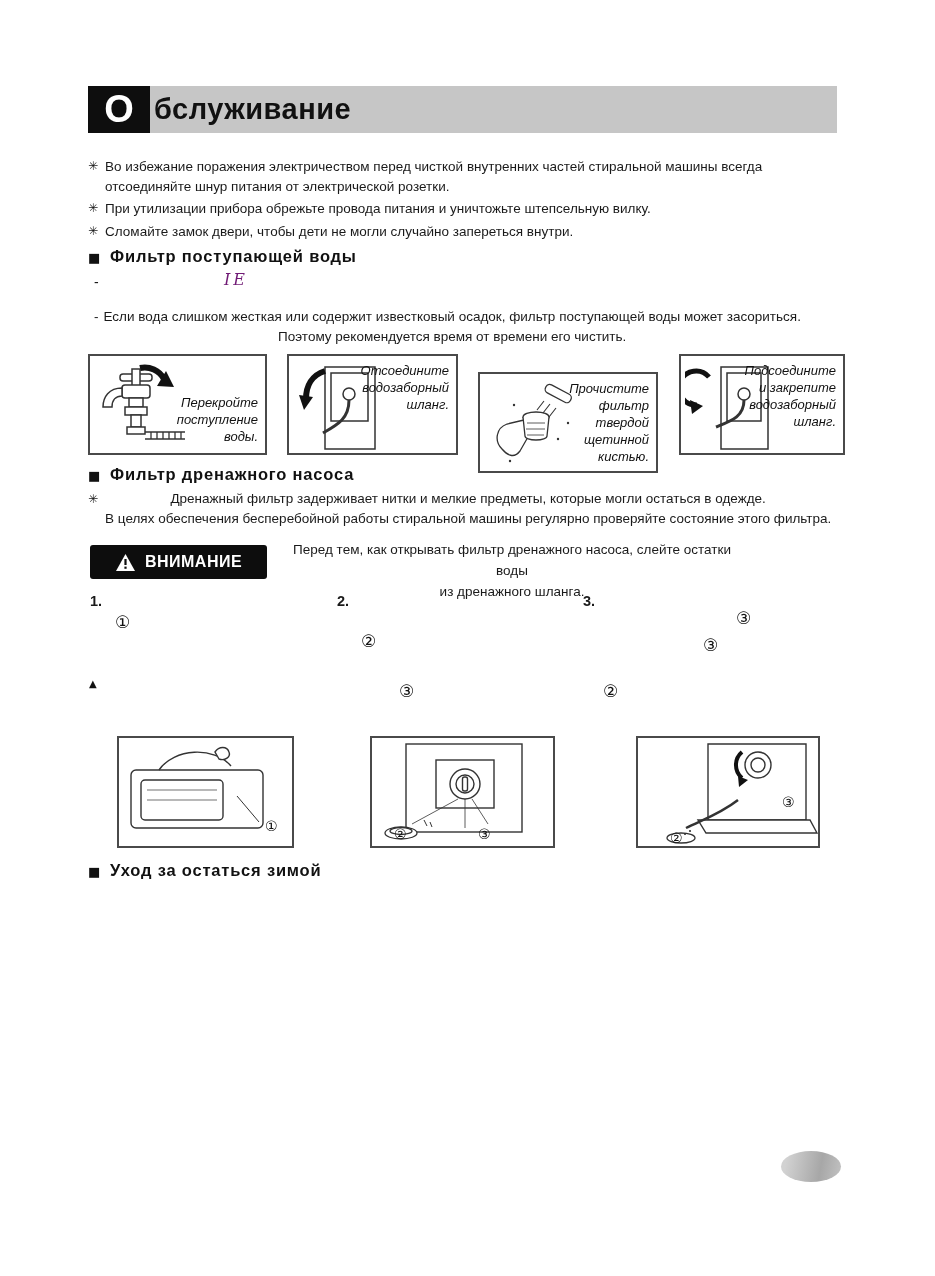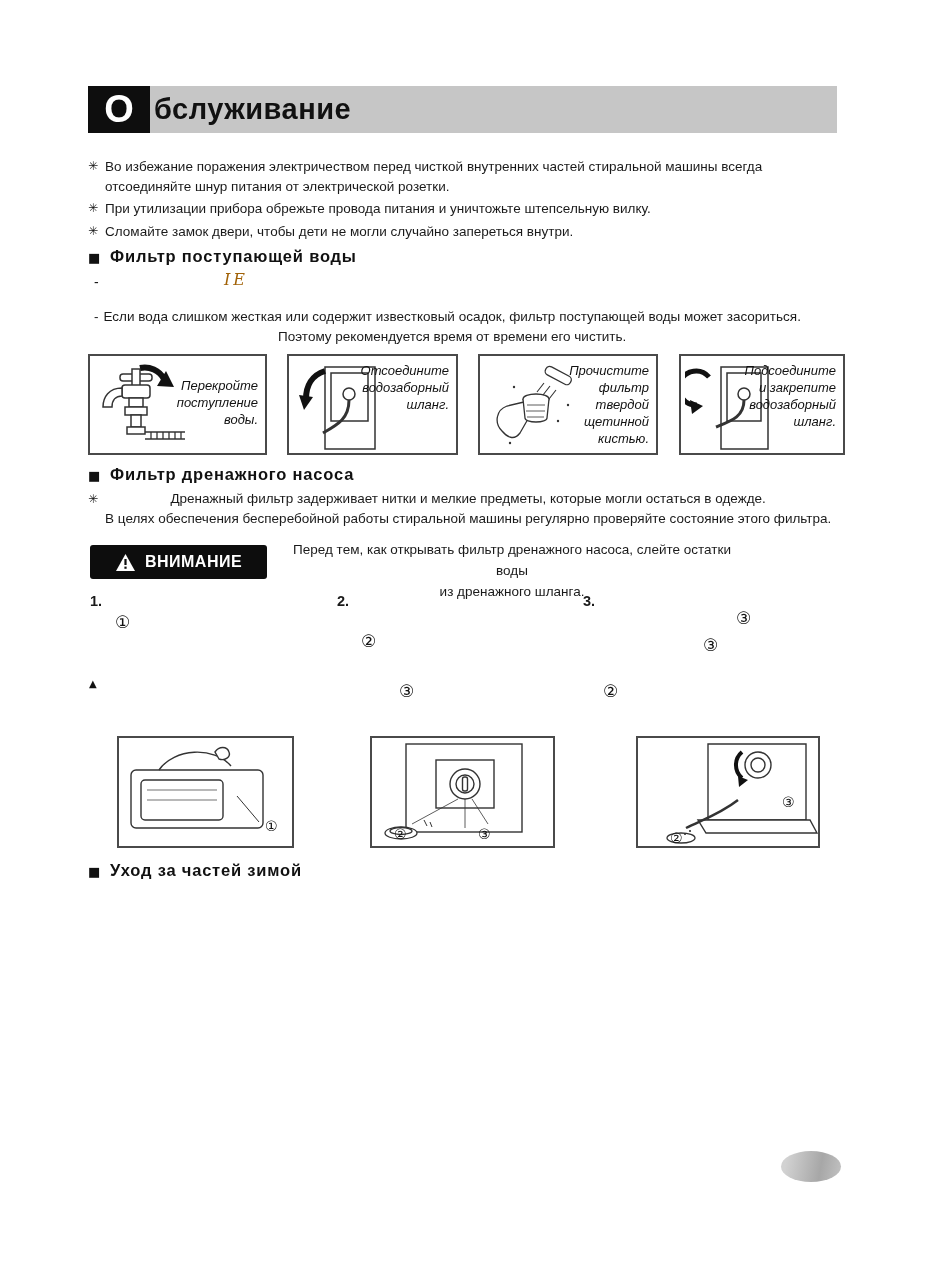--- a/index.html
+++ b/index.html
@@ -22,33 +22,33 @@
 
   
   .sec-heading { display:flex; align-items:center; gap:9px; font-weight:bold; font-size:16.5px; letter-spacing:.8px; color:#111; }
   .sec-bullet { font-family:"DejaVu Sans", sans-serif; font-size:13px; line-height:1; padding-top:1px; }
   .h-inlet  { left:88px; top:247px; }
   .h-drain  { left:88px; top:465px; }
   .h-winter { left:88px; top:861px; }
 
   
   .dash1 { left:94px; top:274px; font-size:14px; }
-  .faint { left:224px; top:270px; font-family:"DejaVu Serif", serif; font-style:italic; color:#a16207;
+  .faint { left:224px; top:270px; font-family:"DejaVu Serif", serif; font-style:italic; color:#701a75;
            font-size:16px; letter-spacing:3px;text-align:center; }
 
   .inlet-note { left:94px; top:307px; display:flex; gap:5px; font-size:13.5px; line-height:1.5; width:750px; }
 
   
   .stepbox { top:354px; height:101px; border:2px solid #4a4a4a; background:#fff; position:absolute; }
   .sb1 { left:88px;  width:179px; }
   .sb2 { left:287px; width:171px; }
-  .sb3 { left:478px; width:180px; }
+  .sb3 { left:478px; width:180px;margin-top:18px; }
   .sb4 { left:679px; width:166px; }
   .caption { position:absolute; right:7px; font-style:italic; font-size:13px; line-height:1.3; text-align:right; color:#111; }
-  .cap-bottom { bottom:24px;margin-left:12px; }
+  .cap-bottom { bottom:7px;margin-left:12px; }
   .cap-top { top:7px; }
   .stepbox svg { position:absolute; left:4px; top:3px; }
 
   
   .drain-note { left:88px; top:489px; display:flex; gap:7px; font-size:13.5px; line-height:1.5; width:760px; }
 
   .warnbox { left:90px; top:545px; width:177px; height:34px; background:#0d0d0d; border-radius:3px;
              display:flex; align-items:center; justify-content:center; gap:9px; }
   .warnlabel { color:#fff; font-weight:bold; font-size:16px; letter-spacing:.5px; }
   .warntext { left:277px; top:540px; width:470px; font-size:13.5px; line-height:1.55; }
@@ -295,18 +295,18 @@
       </g>
       <circle cx="52" cy="93" r="1.1" fill="#333"></circle>
       <circle cx="47" cy="96" r="1.1" fill="#333"></circle>
     </svg>
     <span class="figlabel fl3a">②</span>
     <span class="figlabel fl3b">③</span>
   </div>
 
   <div class="abs sec-heading h-winter">
     <span class="sec-bullet">■</span>
-    <span>Уход за частей зимой</span>
+    <span>Уход за остаться зимой</span>
   </div>
 
   <div class="abs blob"></div>
 
 </div>
 
 </body></html>

